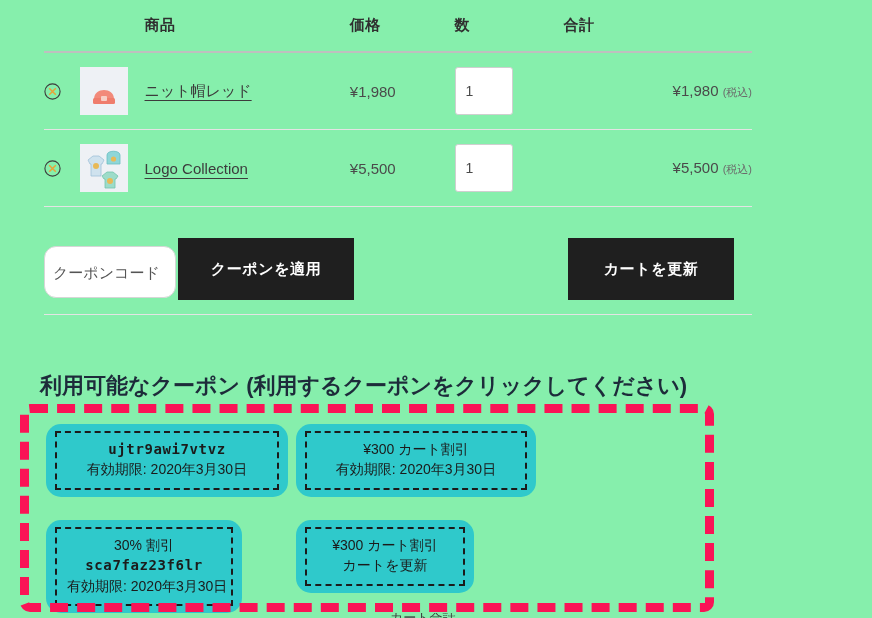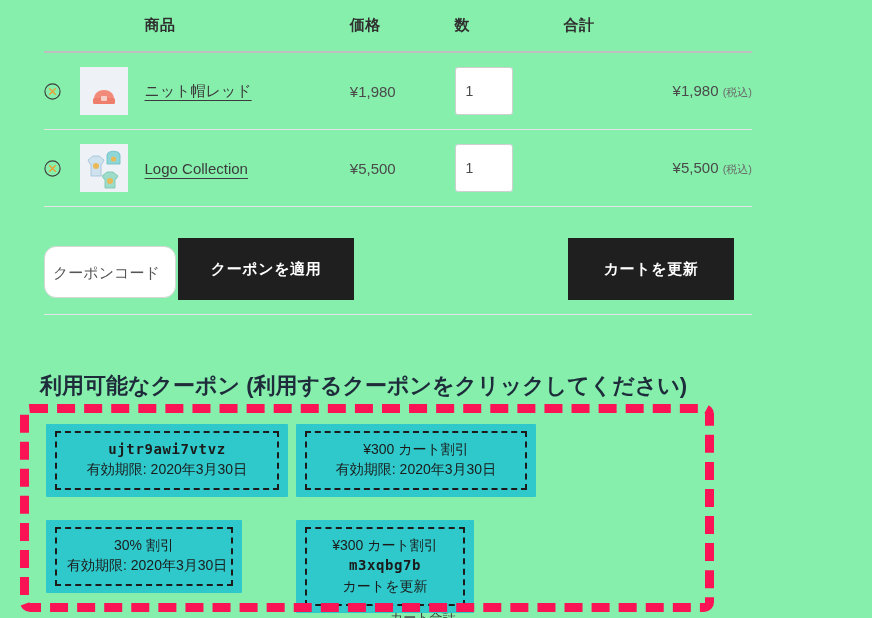--- a/index.html
+++ b/index.html
@@ -159,21 +159,21 @@
 
   .coupon-grid {
     position: absolute;
     left: 46px;
     top: 424px;
     width: 640px;
   }
   .coupon-card {
     position: absolute;
     background: #2fc9cb;
-    border-radius: 1px;
+    border-radius: 15px;
     padding: 7px 9px;
     cursor: pointer;
   }
   .coupon-inner {
     border: 2px dashed #1b1b1b;
     padding: 6px 10px 8px 10px;
     text-align: center;
   }
   .coupon-line {
     font-size: 14px;
@@ -317,28 +317,28 @@
     <div class="coupon-card card-2">
       <div class="coupon-inner">
         <div class="coupon-line">¥300 カート割引</div>
         <div class="coupon-line">有効期限: 2020年3月30日</div>
       </div>
     </div>
 
     <div class="coupon-card card-3">
       <div class="coupon-inner">
         <div class="coupon-line">30% 割引</div>
+        <div class="coupon-line coupon-code">sca7faz23f6lr</div>
         <div class="coupon-line">有効期限: 2020年3月30日</div>
       </div>
     </div>
 
     <div class="coupon-card card-4">
       <div class="coupon-inner">
         <div class="coupon-line">¥300 カート割引</div>
-        <div class="coupon-line coupon-code">m3xqbg7b</div>
         <div class="coupon-line">カートを更新</div>
       </div>
     </div>
   </div>
 
   <div class="highlight-box"></div>
 
   <div class="clip-bottom">
     <div class="clip-text">カート合計</div>
   </div>

